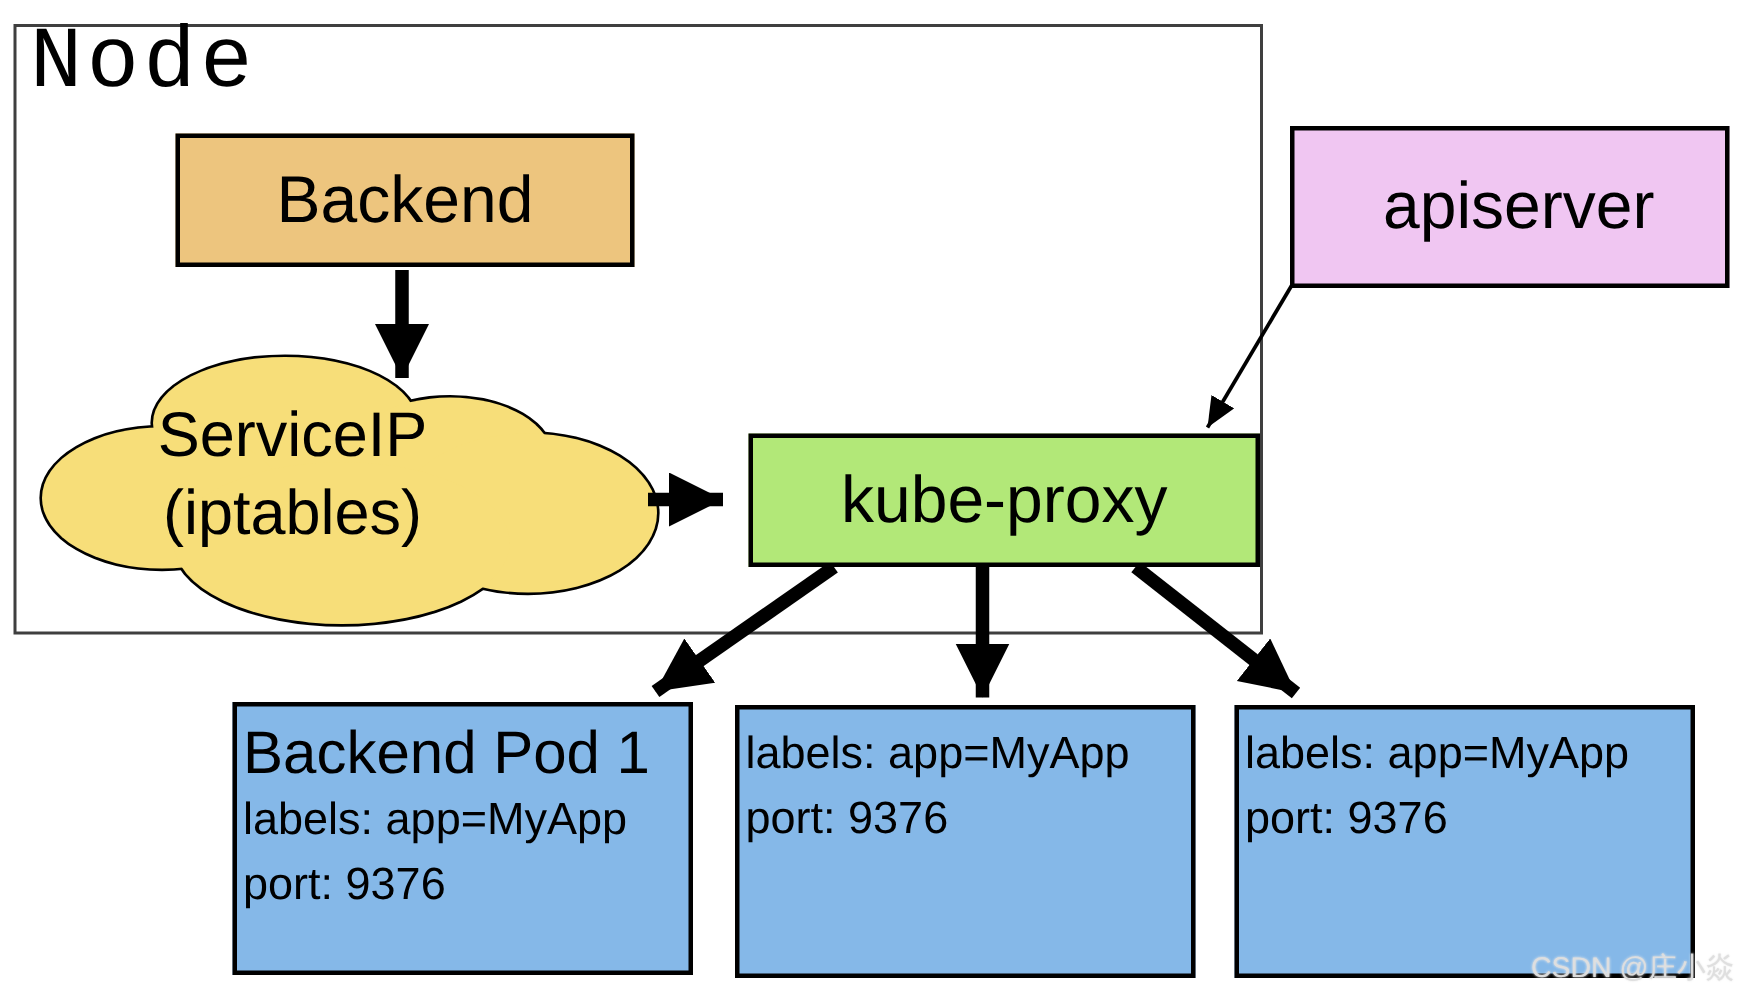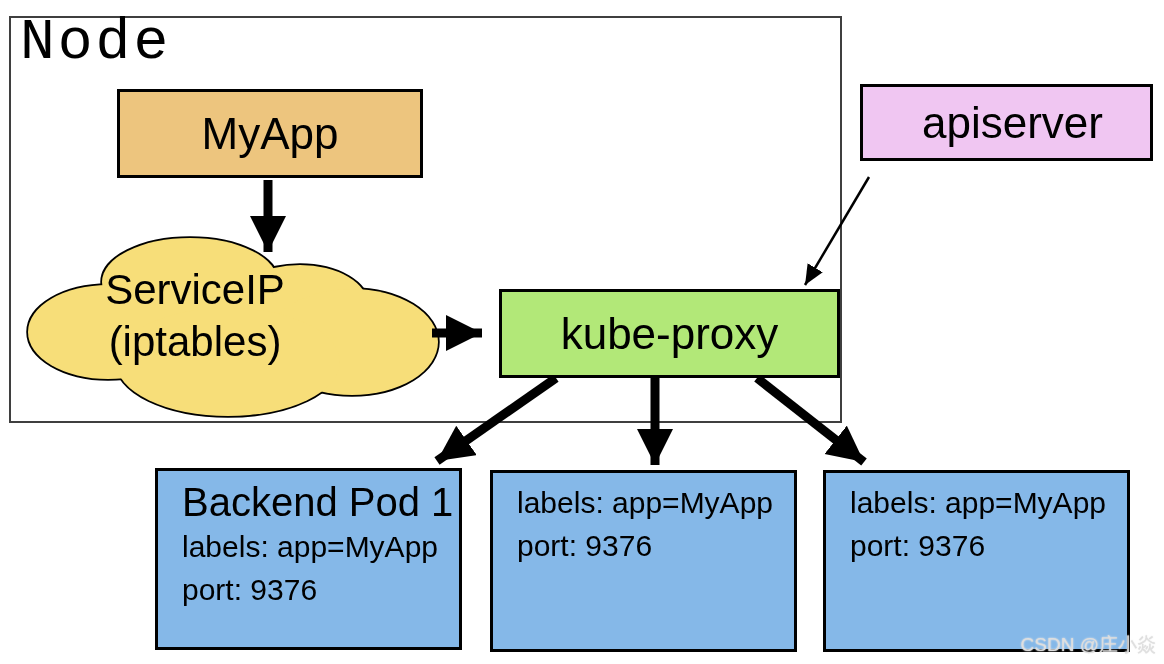--- a/index.html
+++ b/index.html
@@ -18,25 +18,25 @@
     left:20px;top:14px;font-size:58px;font-weight:300;letter-spacing:3px;
     color:#000;z-index:4;line-height:1.0;font-family:Liberation Mono, monospace;
   }
   .box{
     box-sizing:border-box;border:3px solid #000;z-index:3;
     display:flex;align-items:center;justify-content:center;
     color:#000;
   }
   #client-box{left:117px;top:89px;width:306px;height:89px;background:var(--client-fill,#edc57e);font-size:44px;}
   #kube-proxy-box{left:499px;top:289px;width:341px;height:89px;background:var(--kube-proxy-fill,#b2e878);font-size:44px;}
-  #apiserver-box{left:860px;top:84px;width:293px;height:77px;background:var(--apiserver-fill,#f0c6f2);font-size:44px;padding-left:12px;}
+  #apiserver-box{left:860px;top:84px;width:293px;height:108px;background:var(--apiserver-fill,#f0c6f2);font-size:44px;padding-left:12px;}
   .pod{
     box-sizing:border-box;border:3px solid #000;z-index:3;
     background:var(--pod-fill,#85b8e8);width:307px;height:182px;
-    padding:8px 24px;color:#000;
+    padding:8px 4px;color:#000;
   }
   #pod-1{left:155px;top:468px;}
   #pod-2{left:490px;top:470px;}
   #pod-3{left:823px;top:470px;}
   .pod-title{font-size:40px;line-height:46px;white-space:nowrap;}
   .pod-labels{font-size:30px;line-height:43px;white-space:nowrap;}
   .pod-port{font-size:30px;line-height:43px;white-space:nowrap;}
   #svg-layer{left:0;top:0;z-index:2;pointer-events:none;}
   #cloud-text{
     left:50px;top:264px;width:290px;z-index:3;text-align:center;
@@ -86,21 +86,21 @@
       <path d="M432,333 L482,333" marker-end="url(#ah-big)"></path>
       <path d="M556,378 L437,461" marker-end="url(#ah-big)"></path>
       <path d="M655,378 L655,465" marker-end="url(#ah-big)"></path>
       <path d="M757,378 L864,462" marker-end="url(#ah-big)"></path>
     </g>
 
     <path d="M869,177 L805,285" marker-end="url(#ah-small)" style="stroke:var(--arrow,#000);stroke-width:2.5;fill:none"></path>
   </svg>
 
   <div class="abs box" id="client-box">
-    <span>MyApp</span>
+    <span>Backend</span>
   </div>
 
   <div class="abs" id="cloud-text">
     <div>ServiceIP</div>
     <div>(iptables)</div>
   </div>
 
   <div class="abs box" id="kube-proxy-box">
     <span>kube-proxy</span>
   </div>

